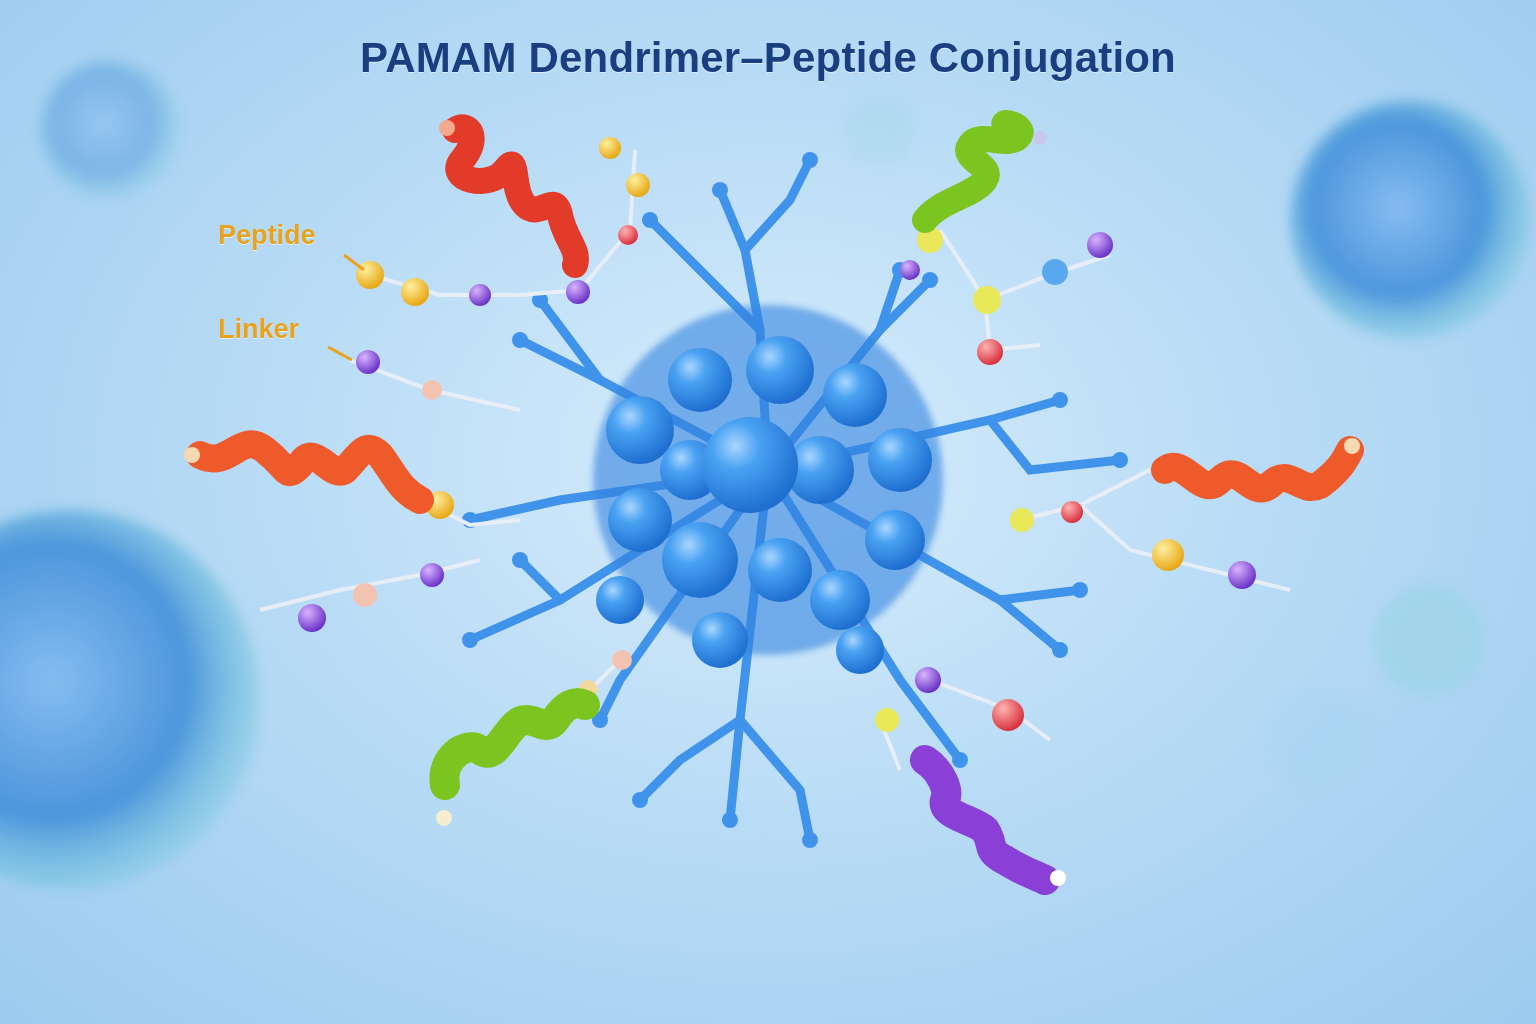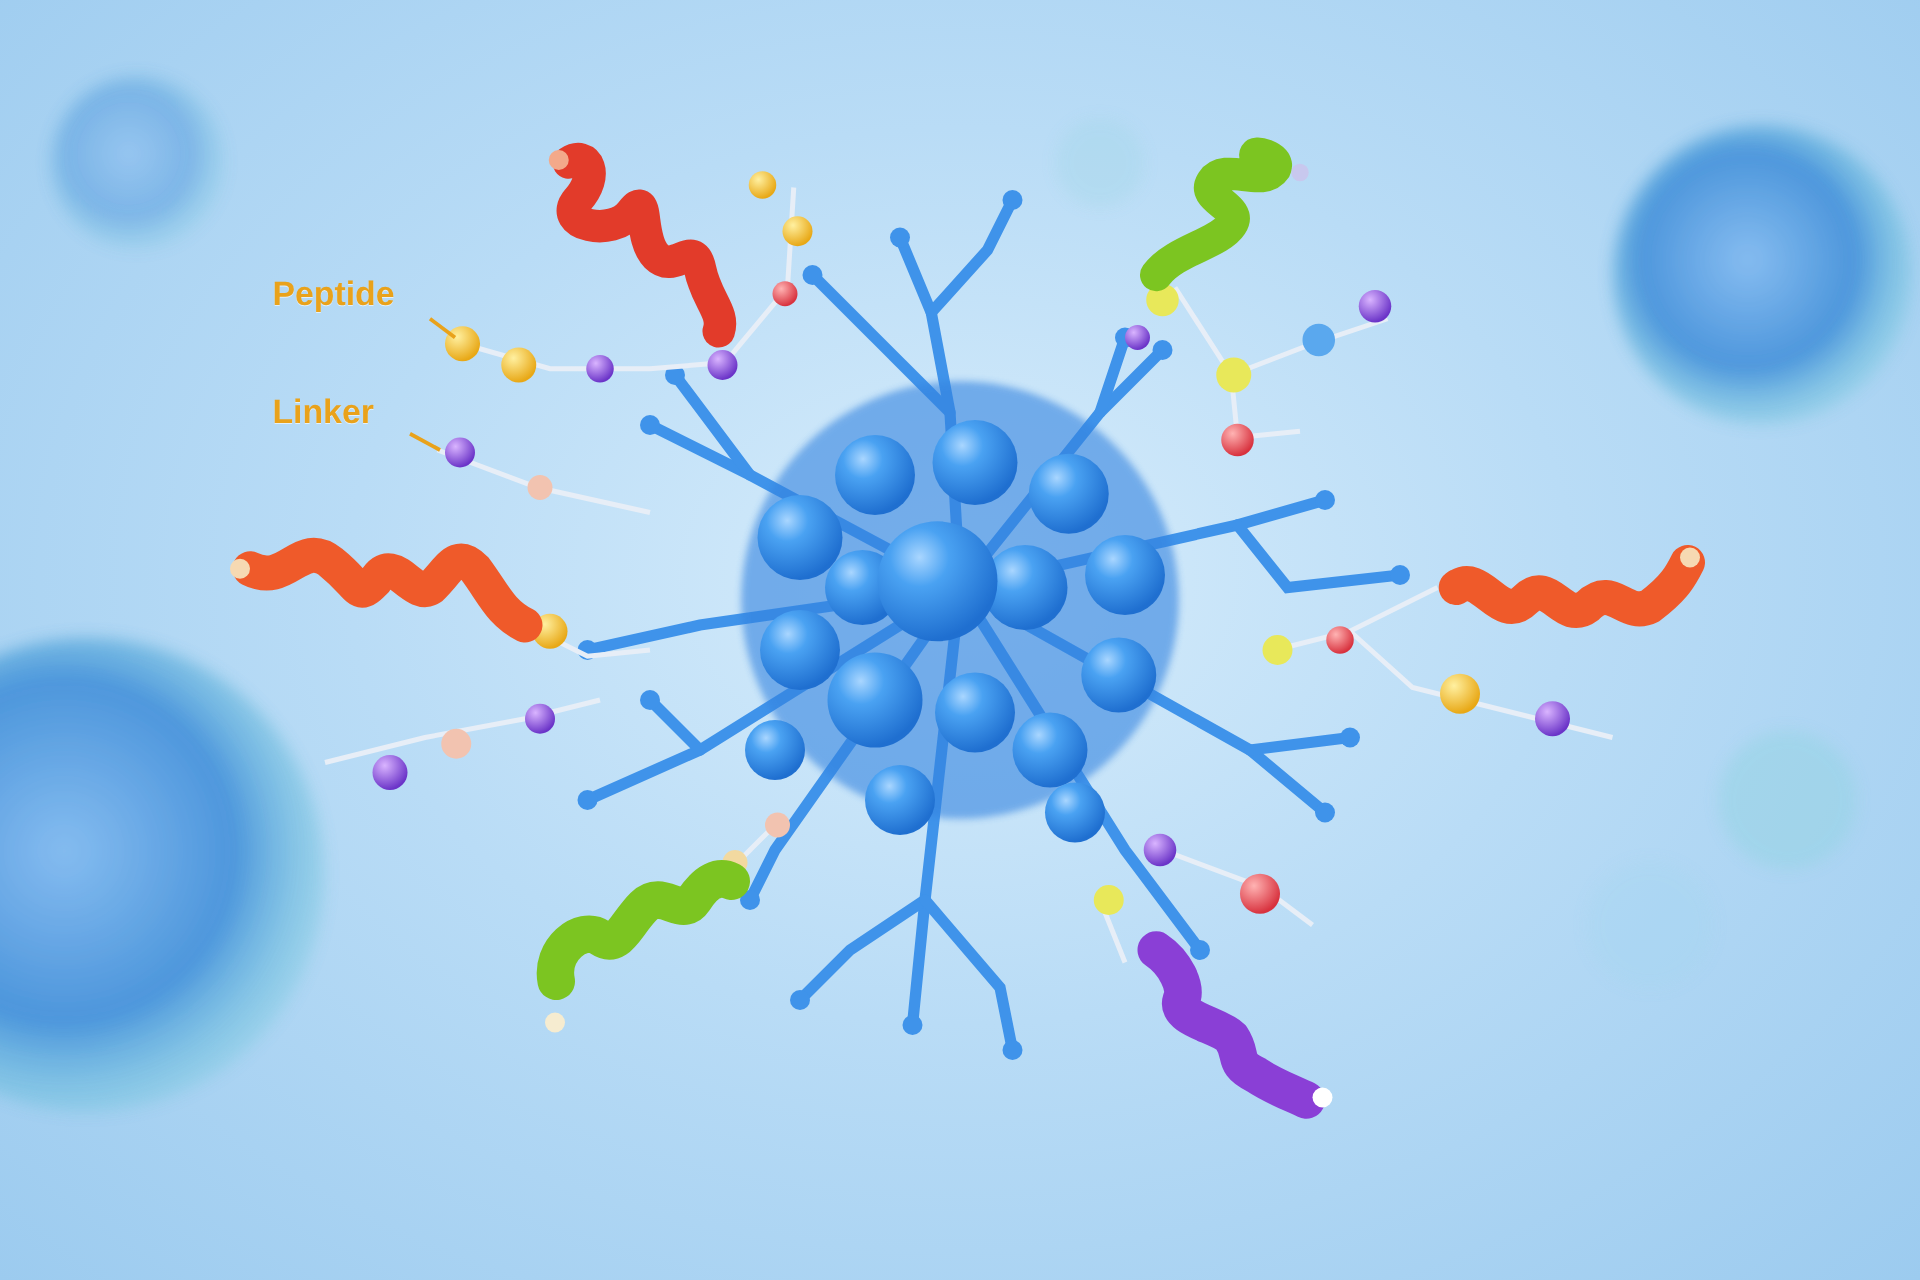--- a/index.html
+++ b/index.html
@@ -202,17 +202,18 @@
     </g>
     <g fill="none" stroke-linecap="round">
       <path d="M925 760 C 940 770, 950 790, 945 800 C 940 815, 975 820, 985 830 C 995 845, 985 850, 1005 860 C 1020 870, 1035 875, 1045 880" stroke="#8a3fd6" stroke-width="30"></path>
       <circle cx="1058" cy="878" r="8" fill="#ffffff"></circle>
     </g>
 
     <line x1="344" y1="255" x2="364" y2="270" stroke="#e9a21b" stroke-width="3"></line>
     <line x1="328" y1="347" x2="352" y2="360" stroke="#e9a21b" stroke-width="3"></line>
   </svg>
 
+  <div class="title">PAMAM Dendrimer–Peptide Conjugation</div>
 
   <div class="label label-peptide">Peptide</div>
   <div class="label label-linker">Linker</div>
 
 </div>
 
 </body></html>

